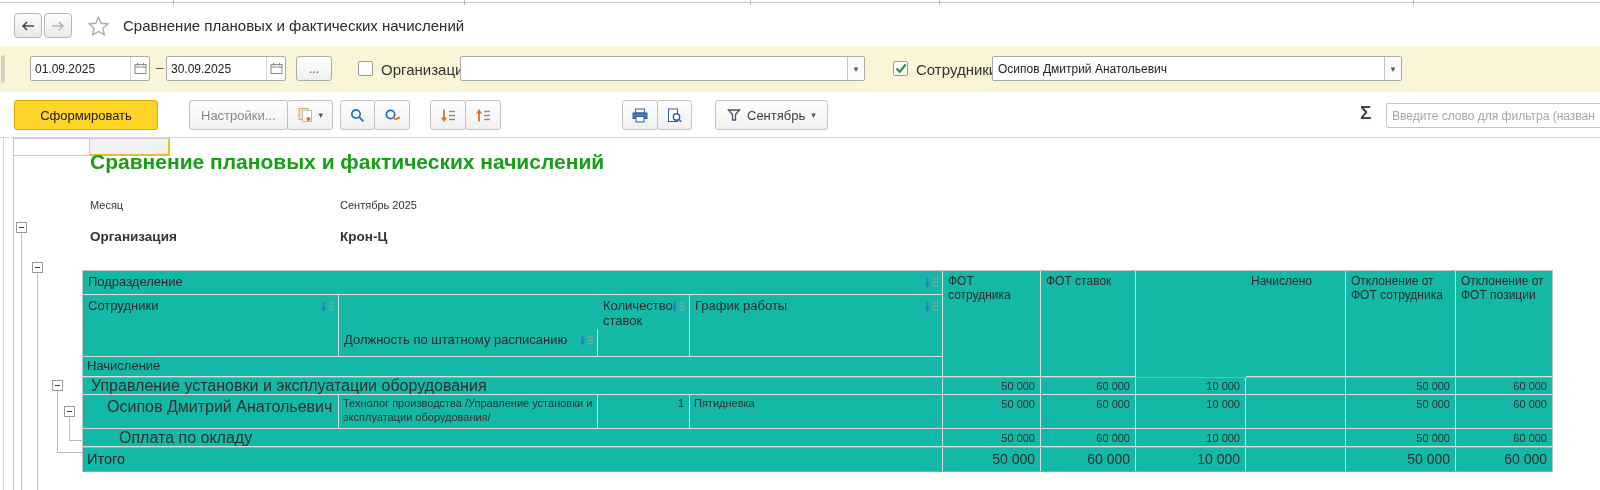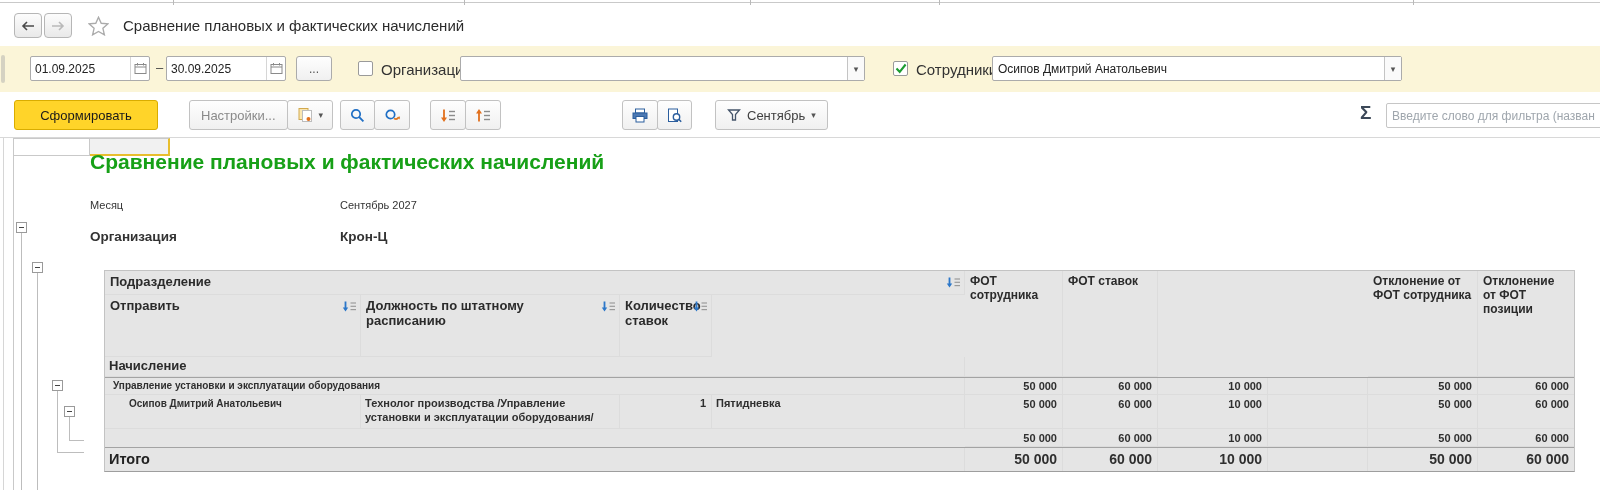--- a/index.html
+++ b/index.html
@@ -65,36 +65,36 @@
   .corner-a { position:absolute; left:13px; top:138px; width:77px; height:18px; border:1px solid #C9C9C9; background:#fff; }
   .corner-b { position:absolute; left:90px; top:138px; width:80px; height:18px; background:#F1F1F1;
     border-top:1px solid #C9C9C9; border-right:2px solid #E8BE2D; border-bottom:2px solid #E8BE2D; }
 
   
   .rtitle { position:absolute; left:90px; top:150px; font-size:21px; font-weight:bold; color:#17A017; }
   .p-label { position:absolute; left:90px; font-size:11px; color:#333; }
   .p-value { position:absolute; left:340px; font-size:11px; color:#333; }
   .p-bold { font-size:13.5px; font-weight:bold; }
 
-  .rpt-table { position:absolute; left:104px; top:270px; display:grid;
+  .rpt-table { position:absolute; left:82px; top:270px; display:grid;
     grid-template-columns:256px 259px 92px 253px 98px 95px 110px 100px 110px 96px;
     grid-template-rows:24px 62px 20px 18px 34px 18px 24px;
-    border:1px solid #C3C3C3; border-bottom:1px solid #9E9E9E; background:#e5e5e5;font-weight:bold; }
+    border:1px solid #C3C3C3; border-bottom:1px solid #9E9E9E; background:#14b8a6; }
   .c { border-right:1px solid #DCDCDC; border-bottom:1px solid #DCDCDC; position:relative; overflow:hidden; }
   .c.last { border-right:none; }
   .hcell { font-size:13px; color:#2B2B2B; padding:3px 5px; line-height:1.18; }
   .h-dept { grid-column:1/5; grid-row:1; padding-right:22px; }
   .h-emp { grid-column:1; grid-row:2; padding-right:22px; }
-  .h-pos { grid-column:2; grid-row:2; padding-right:22px; }
+  .h-pos { grid-column:2; grid-row:2; padding-right:22px;margin-top:34px; }
   .h-rate { grid-column:3; grid-row:2; overflow-wrap:anywhere; }
   .h-sched { grid-column:4; grid-row:2; padding-right:22px; }
   .h-span { grid-row:1/4; font-size:12px; color:#2B2B2B; padding:3px 5px; line-height:1.18; }
   .h-accr { grid-column:1/5; grid-row:3; font-size:13px; color:#2B2B2B; padding:1px 4px; }
   .sort { position:absolute; right:3px; top:5px; cursor:pointer; }
-  .name-sm { font-size:10px; color:#2F2F2F; display:flex; align-items:center; }
+  .name-sm { font-size:16px; color:#2F2F2F; display:flex; align-items:center; }
   .num { font-size:11px; color:#2F2F2F; text-align:right; padding:2px 5px; display:flex; align-items:center; justify-content:flex-end; }
   .r4 { grid-row:4; } .r5 { grid-row:5; } .r6 { grid-row:6; } .r7 { grid-row:7; }
   .span-name { grid-column:1/5; }
   .cell-pos { font-size:11px; color:#2F2F2F; padding:2px 4px; line-height:1.25; }
   .cell-rate { font-size:11px; color:#2F2F2F; text-align:right; padding:2px 5px; }
   .cell-sched { font-size:11px; color:#2F2F2F; padding:2px 4px; }
   .total-name { font-size:14.5px; color:#222; padding-left:4px; }
   .total-num { font-size:14px; }
   .dark-line { position:absolute; left:0; right:0; height:1px; background:#A3A3A3; z-index:2; }
   .nb { border-bottom:none; }
@@ -280,40 +280,40 @@
     </div>
   <div class="gbox" style="left:52px; top:380px;">
       <i></i>
     </div>
   <div class="gbox" style="left:64px; top:406px;">
       <i></i>
     </div>
 
   <div class="rtitle">Сравнение плановых и фактических начислений</div>
   <div class="p-label" style="top:199px">Месяц</div>
-  <div class="p-value" style="top:199px">Сентябрь 2027</div>
+  <div class="p-value" style="top:199px">Сентябрь 2025</div>
   <div class="p-label p-bold" style="top:229px">Организация</div>
   <div class="p-value p-bold" style="top:229px">Крон-Ц</div>
 
   <div class="rpt-table">
 
     <div class="c hcell h-dept">
       <span>Подразделение</span>
       <span class="sort">
         <svg width="15" height="11" viewBox="0 0 15 11">
             <polygon points="3.5,10.6 0.8,6.6 2.6,6.6 2.6,0.6 4.4,0.6 4.4,6.6 6.2,6.6" fill="#2C77C9"></polygon>
             <line x1="8.5" y1="2" x2="14" y2="2" stroke="#9A9A9A" stroke-width="1.2"></line>
             <line x1="8.5" y1="5.3" x2="14" y2="5.3" stroke="#9A9A9A" stroke-width="1.2"></line>
             <line x1="8.5" y1="8.6" x2="14" y2="8.6" stroke="#9A9A9A" stroke-width="1.2"></line>
           </svg>
       </span>
     </div>
 
     <div class="c hcell h-emp">
-      <span>Отправить</span>
+      <span>Сотрудники</span>
       <span class="sort">
         <svg width="15" height="11" viewBox="0 0 15 11">
             <polygon points="3.5,10.6 0.8,6.6 2.6,6.6 2.6,0.6 4.4,0.6 4.4,6.6 6.2,6.6" fill="#2C77C9"></polygon>
             <line x1="8.5" y1="2" x2="14" y2="2" stroke="#9A9A9A" stroke-width="1.2"></line>
             <line x1="8.5" y1="5.3" x2="14" y2="5.3" stroke="#9A9A9A" stroke-width="1.2"></line>
             <line x1="8.5" y1="8.6" x2="14" y2="8.6" stroke="#9A9A9A" stroke-width="1.2"></line>
           </svg>
       </span>
     </div>
     <div class="c hcell h-pos">
@@ -331,23 +331,35 @@
       <span>Количество ставок</span>
       <span class="sort">
         <svg width="15" height="11" viewBox="0 0 15 11">
             <polygon points="3.5,10.6 0.8,6.6 2.6,6.6 2.6,0.6 4.4,0.6 4.4,6.6 6.2,6.6" fill="#2C77C9"></polygon>
             <line x1="8.5" y1="2" x2="14" y2="2" stroke="#9A9A9A" stroke-width="1.2"></line>
             <line x1="8.5" y1="5.3" x2="14" y2="5.3" stroke="#9A9A9A" stroke-width="1.2"></line>
             <line x1="8.5" y1="8.6" x2="14" y2="8.6" stroke="#9A9A9A" stroke-width="1.2"></line>
           </svg>
       </span>
     </div>
+    <div class="c hcell h-sched">
+      <span>График работы</span>
+      <span class="sort">
+        <svg width="15" height="11" viewBox="0 0 15 11">
+            <polygon points="3.5,10.6 0.8,6.6 2.6,6.6 2.6,0.6 4.4,0.6 4.4,6.6 6.2,6.6" fill="#2C77C9"></polygon>
+            <line x1="8.5" y1="2" x2="14" y2="2" stroke="#9A9A9A" stroke-width="1.2"></line>
+            <line x1="8.5" y1="5.3" x2="14" y2="5.3" stroke="#9A9A9A" stroke-width="1.2"></line>
+            <line x1="8.5" y1="8.6" x2="14" y2="8.6" stroke="#9A9A9A" stroke-width="1.2"></line>
+          </svg>
+      </span>
+    </div>
 
     <div class="c h-span" style="grid-column:5">ФОТ сотрудника</div>
     <div class="c h-span" style="grid-column:6">ФОТ ставок</div>
+    <div class="c h-span" style="grid-column:8">Начислено</div>
     <div class="c h-span" style="grid-column:9">Отклонение от ФОТ сотрудника</div>
     <div class="c h-span last" style="grid-column:10">Отклонение от ФОТ позиции</div>
 
     <div class="c h-accr">Начисление</div>
 
     <div class="c r4 span-name name-sm" style="padding-left:8px">Управление установки и эксплуатации оборудования</div>
     <div class="c r4 num" style="grid-column:5">50 000</div>
     <div class="c r4 num" style="grid-column:6">60 000</div>
     <div class="c r4 num" style="grid-column:7">10 000</div>
     <div class="c r4 num" style="grid-column:8"></div>
@@ -358,20 +370,21 @@
     <div class="c r5 cell-pos" style="grid-column:2">Технолог производства /Управление установки и эксплуатации оборудования/</div>
     <div class="c r5 cell-rate" style="grid-column:3">1</div>
     <div class="c r5 cell-sched" style="grid-column:4">Пятидневка</div>
     <div class="c r5 num" style="grid-column:5; align-items:flex-start; padding-top:3px;">50 000</div>
     <div class="c r5 num" style="grid-column:6; align-items:flex-start; padding-top:3px;">60 000</div>
     <div class="c r5 num" style="grid-column:7; align-items:flex-start; padding-top:3px;">10 000</div>
     <div class="c r5 num" style="grid-column:8"></div>
     <div class="c r5 num" style="grid-column:9; align-items:flex-start; padding-top:3px;">50 000</div>
     <div class="c r5 num last" style="grid-column:10; align-items:flex-start; padding-top:3px;">60 000</div>
 
+    <div class="c r6 span-name name-sm" style="padding-left:36px">Оплата по окладу</div>
     <div class="c r6 num" style="grid-column:5">50 000</div>
     <div class="c r6 num" style="grid-column:6">60 000</div>
     <div class="c r6 num" style="grid-column:7">10 000</div>
     <div class="c r6 num" style="grid-column:8"></div>
     <div class="c r6 num" style="grid-column:9">50 000</div>
     <div class="c r6 num last" style="grid-column:10">60 000</div>
 
     <div class="c r7 span-name name-sm total-name nb">Итого</div>
     <div class="c r7 num total-num nb" style="grid-column:5">50 000</div>
     <div class="c r7 num total-num nb" style="grid-column:6">60 000</div>

